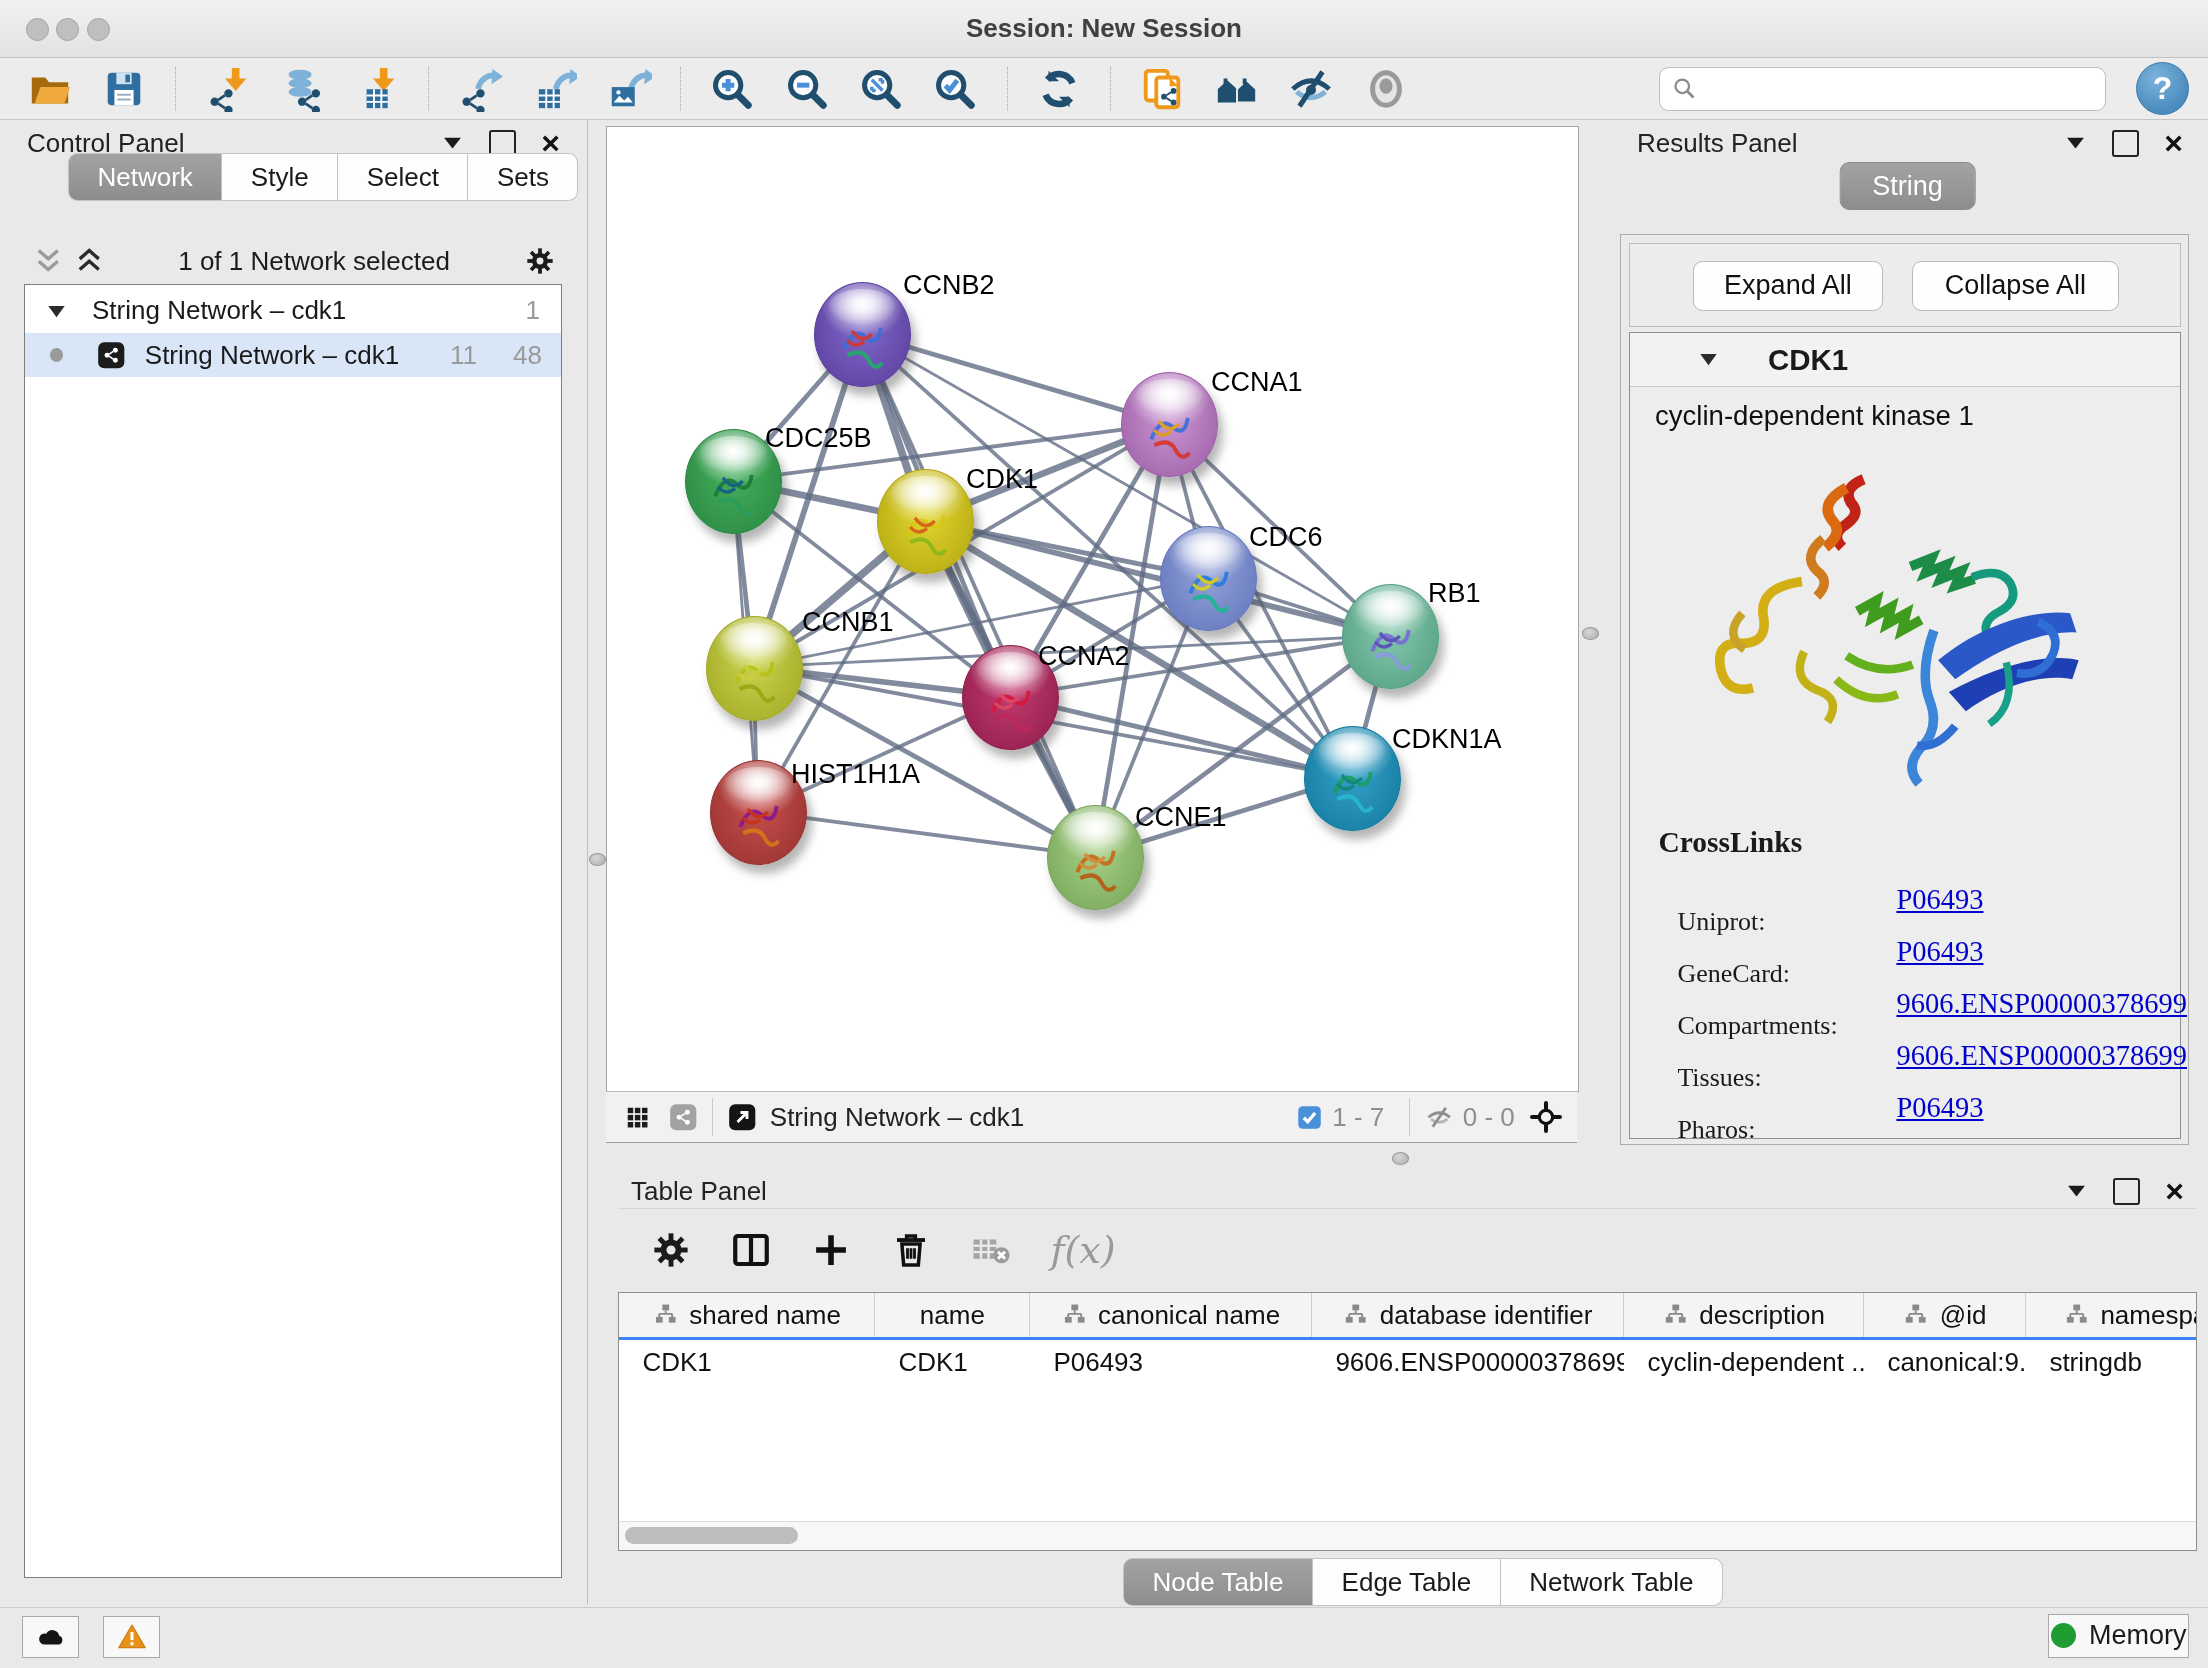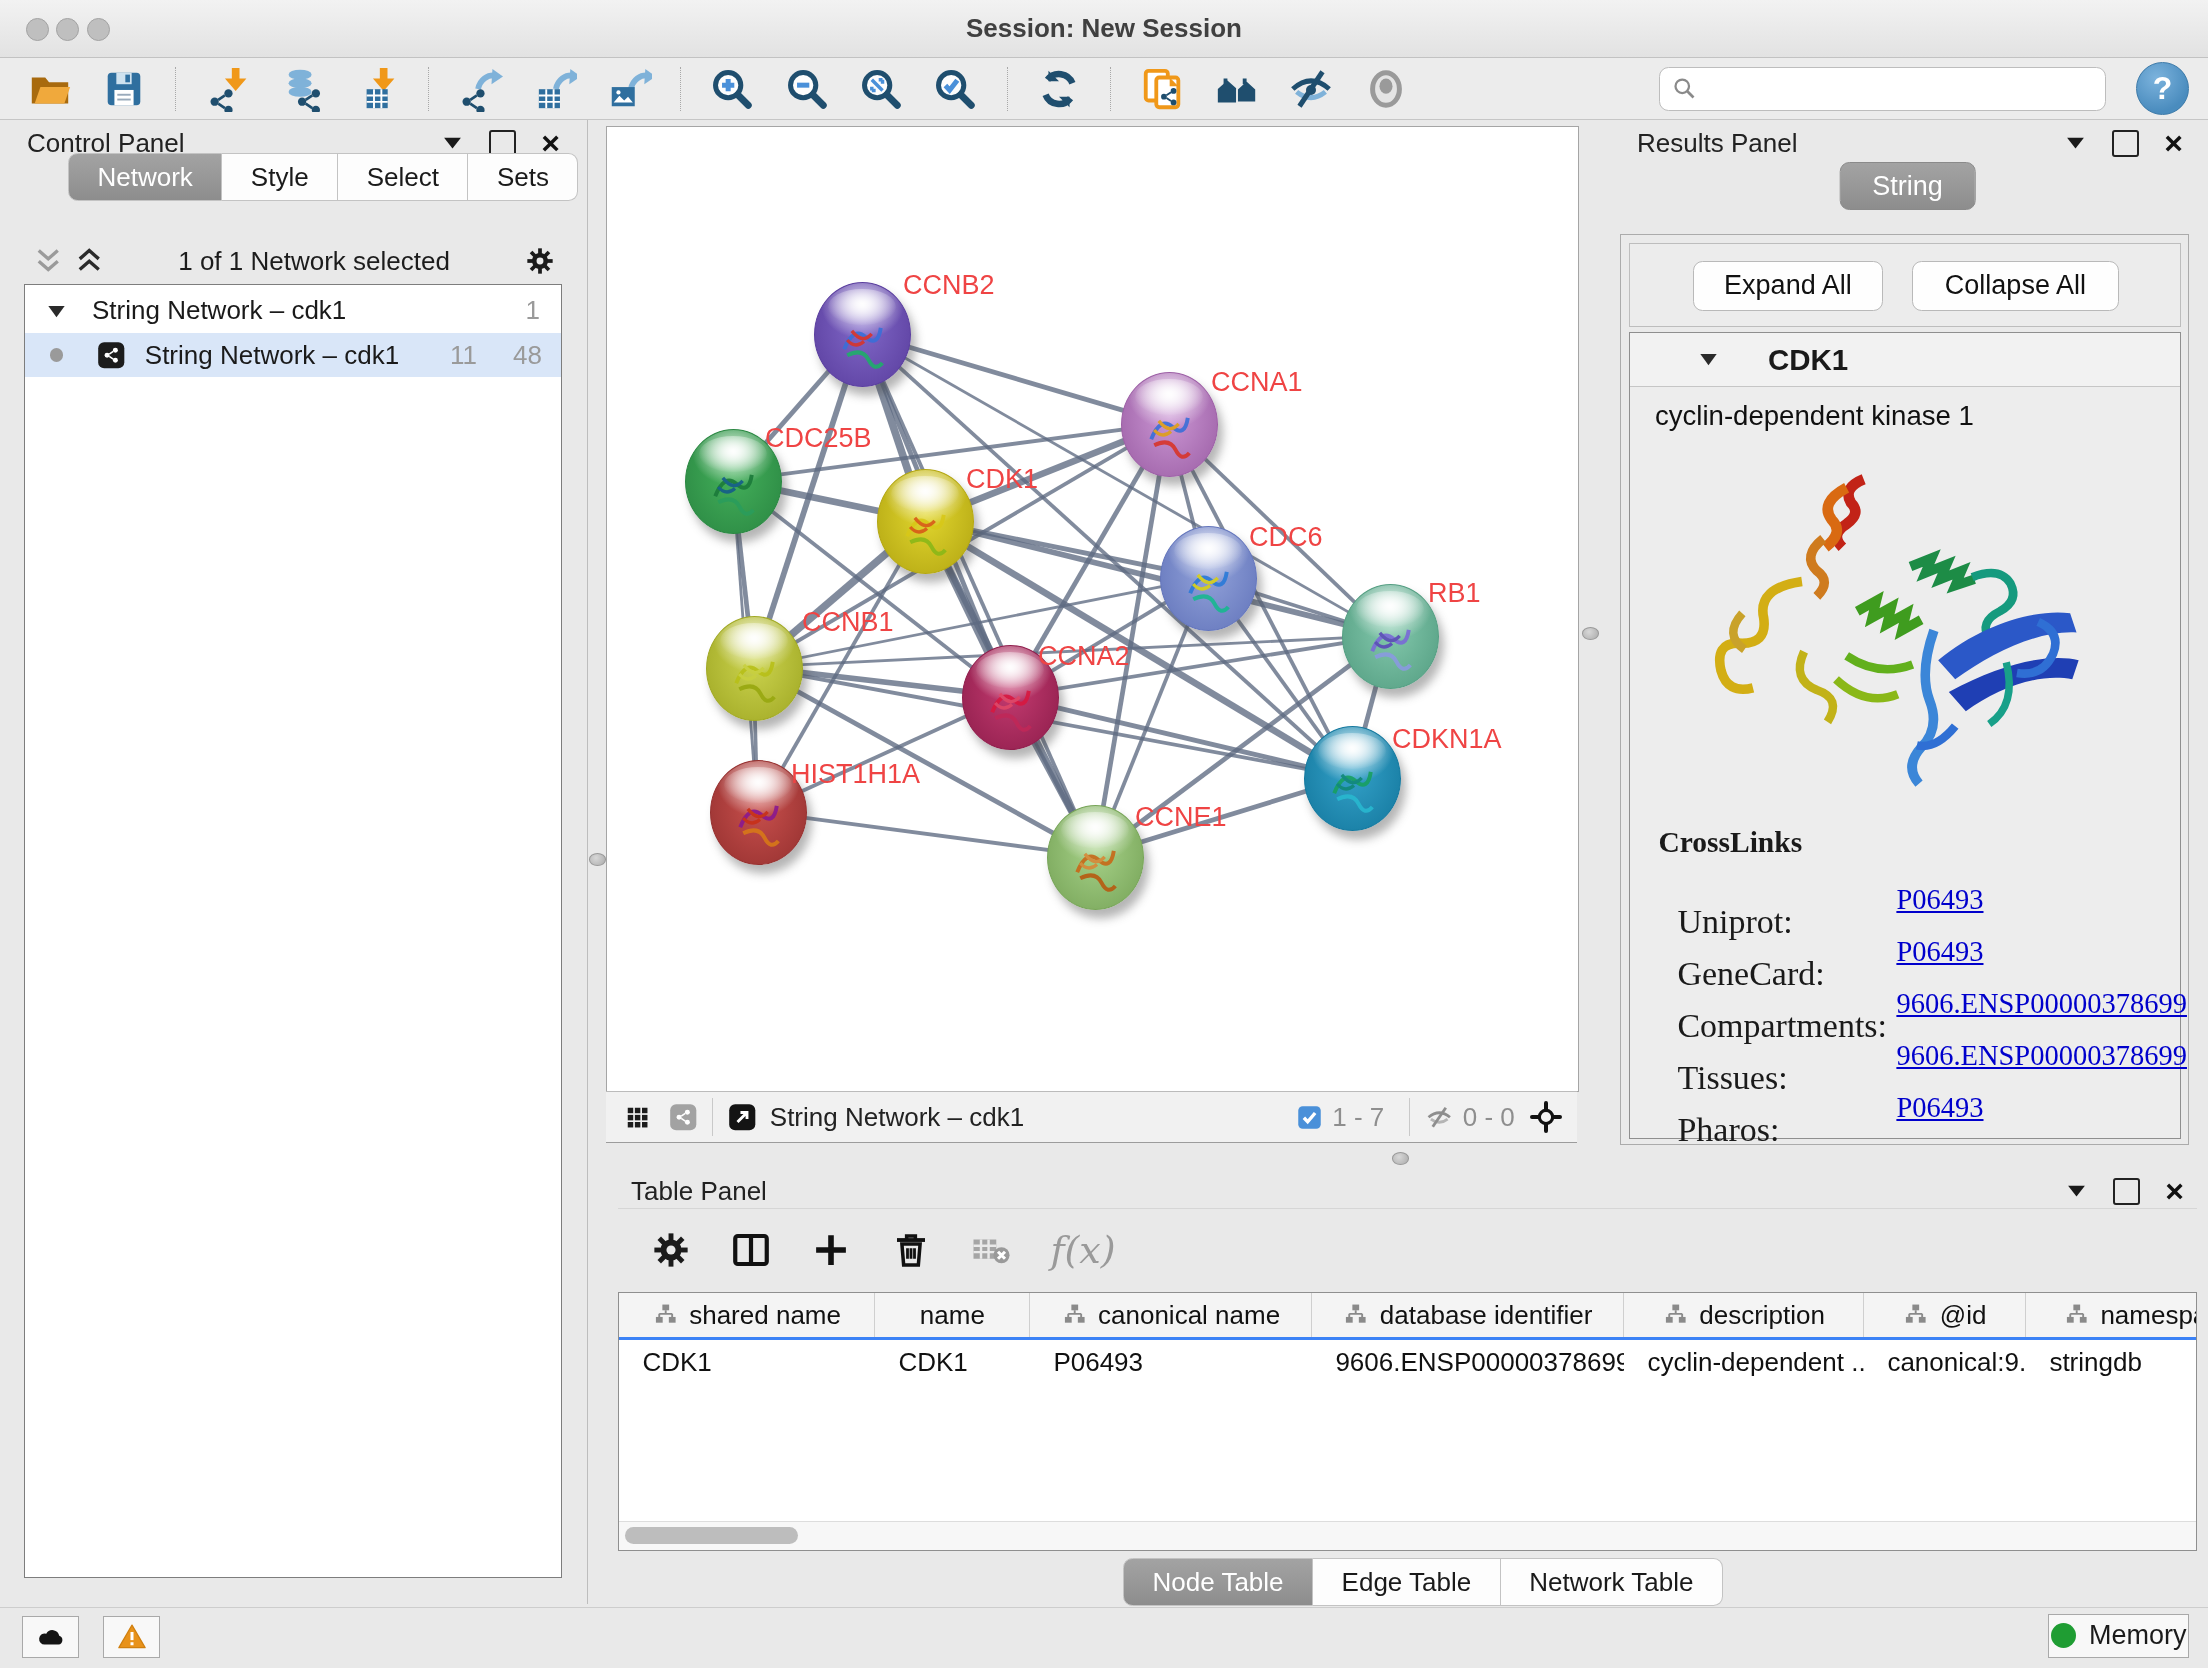--- a/index.html
+++ b/index.html
@@ -57,21 +57,21 @@
   .tree-count{color:#9a9a9a;}
   
   #net-canvas{position:absolute;left:606px;top:126px;width:971px;height:964px;background:#fff;
     border:1px solid #a5a5a5;box-sizing:content-box;}
   #net-edges{position:absolute;left:0;top:0;width:971px;height:964px;}
   .node{position:absolute;width:95px;height:103px;border-radius:50%;
     box-shadow:4.8px 8.6px 9.5px rgba(70,70,70,.40);}
   .node svg{position:absolute;left:17px;top:25px;width:61px;height:61px;opacity:.9;}
   .node .gloss{position:absolute;left:13.3px;top:5.7px;width:68px;height:36px;border-radius:50%;
     background:radial-gradient(ellipse at 50% 40%,rgba(255,255,255,.95),rgba(255,255,255,0) 75%);}
-  .node-label{position:absolute;font-size:27px;color:#ef4444;white-space:nowrap;}
+  .node-label{position:absolute;font-size:27px;color:#000000;white-space:nowrap;}
   #net-footer{position:absolute;left:606px;top:1091px;width:971px;height:52px;background:#f1f1f1;
     border-top:1px solid #bbb;border-bottom:1px solid #9c9c9c;display:flex;align-items:center;box-sizing:border-box;}
   .nf-ic{margin-left:17px;}
   .nf-sep{width:0;height:38px;border-left:1px solid #c9c9c9;margin:0 15px;}
   #nf-title{font-size:26px;color:#222;margin-left:13.3px;flex:1;}
   .nf-count{font-size:26px;color:#8e8e8e;margin:0 9.5px;}
   
   .dimple{position:absolute;width:15px;height:10.5px;border-radius:50%;
     background:radial-gradient(circle at 40% 35%,#d8d8d8,#ababab);border:1px solid #999;}
   
@@ -93,21 +93,21 @@
     background:#ededed;box-sizing:border-box;}
   #gene-header{position:absolute;left:0;top:0;width:100%;height:53px;background:#f2f2f2;
     border-bottom:1px solid #c6c6c6;display:flex;align-items:center;}
   #gene-header .ic{margin-left:68px;}
   #gene-name{font-size:29.5px;font-weight:bold;margin-left:49px;}
   #gene-desc{position:absolute;left:25px;top:67px;font-size:27.6px;color:#101010;}
   #protein-svg{position:absolute;left:57px;top:114px;width:447px;height:371px;}
   #crosslinks{position:absolute;left:28.5px;top:493px;font-family:"Liberation Serif","DejaVu Serif",serif;}
   #cl-title{font-size:29.5px;font-weight:bold;margin-bottom:15px;}
   .cl-row{display:flex;height:52px;align-items:center;}
-  .cl-label{width:219px;font-size:34px;margin-left:19px;margin-top:44px;}
+  .cl-label{width:219px;font-size:26px;margin-left:19px;margin-top:44px;}
   .cl-link{font-size:28.5px;color:#0000cc;text-decoration:underline;}
   
   #table-panel{position:absolute;left:606px;top:1172px;width:1603px;height:432px;background:#e9e9e9;}
   #tp-titlerow{position:absolute;left:25px;top:3.8px;}
   #tp-ctrls{position:absolute;right:25px;top:5.7px;}
   #tp-toolbar{position:absolute;left:12.4px;top:36px;width:1579px;height:82px;background:#e9e9e9;
     border-top:1px solid #d6d6d6;display:flex;align-items:center;gap:38px;padding-left:32px;box-sizing:border-box;}
   #tp-toolbar .ic svg{width:42px;height:42px;}
   .fx{font-family:"DejaVu Serif",serif;font-style:italic;font-size:38px;color:#9a9a9a;}
   #tbl{position:absolute;left:12.4px;top:120px;width:1579px;height:259px;background:#fff;

